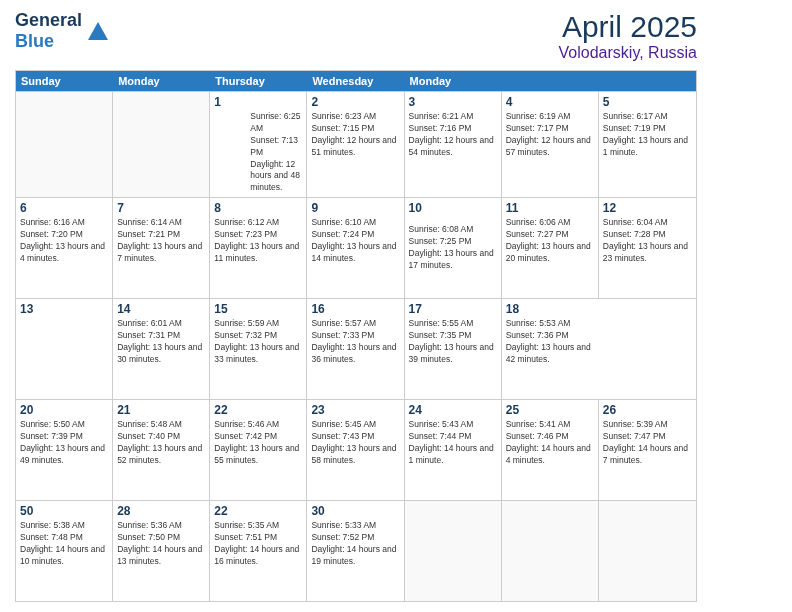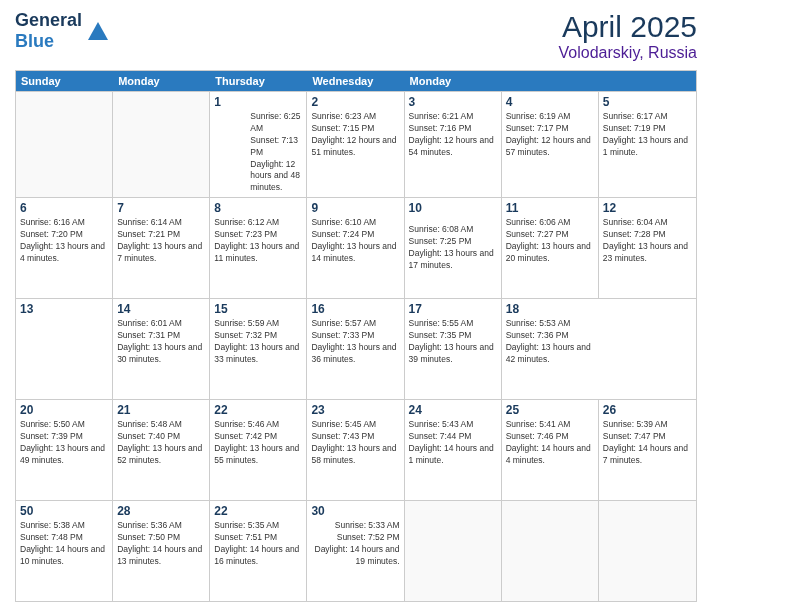--- a/index.html
+++ b/index.html
@@ -319,21 +319,21 @@
 Daylight: 14 hours and 13 minutes.</div>
           </div>
           <div class="cal-cell">
             <div class="day-number">22</div>
             <div class="day-info" style="white-space: pre-line;">Sunrise: 5:35 AM
 Sunset: 7:51 PM
 Daylight: 14 hours and 16 minutes.</div>
           </div>
           <div class="cal-cell">
             <div class="day-number">30</div>
-            <div class="day-info" style="white-space: pre-line; text-align: right;">Sunrise: 5:33 AM
+            <div class="day-info" style="white-space: pre-line;">Sunrise: 5:33 AM
 Sunset: 7:52 PM
 Daylight: 14 hours and 19 minutes.</div>
           </div>
           <div class="cal-cell empty"></div>
           <div class="cal-cell empty"></div>
           <div class="cal-cell empty"></div>
         </div>
       </div>
   </div>
 </div>

